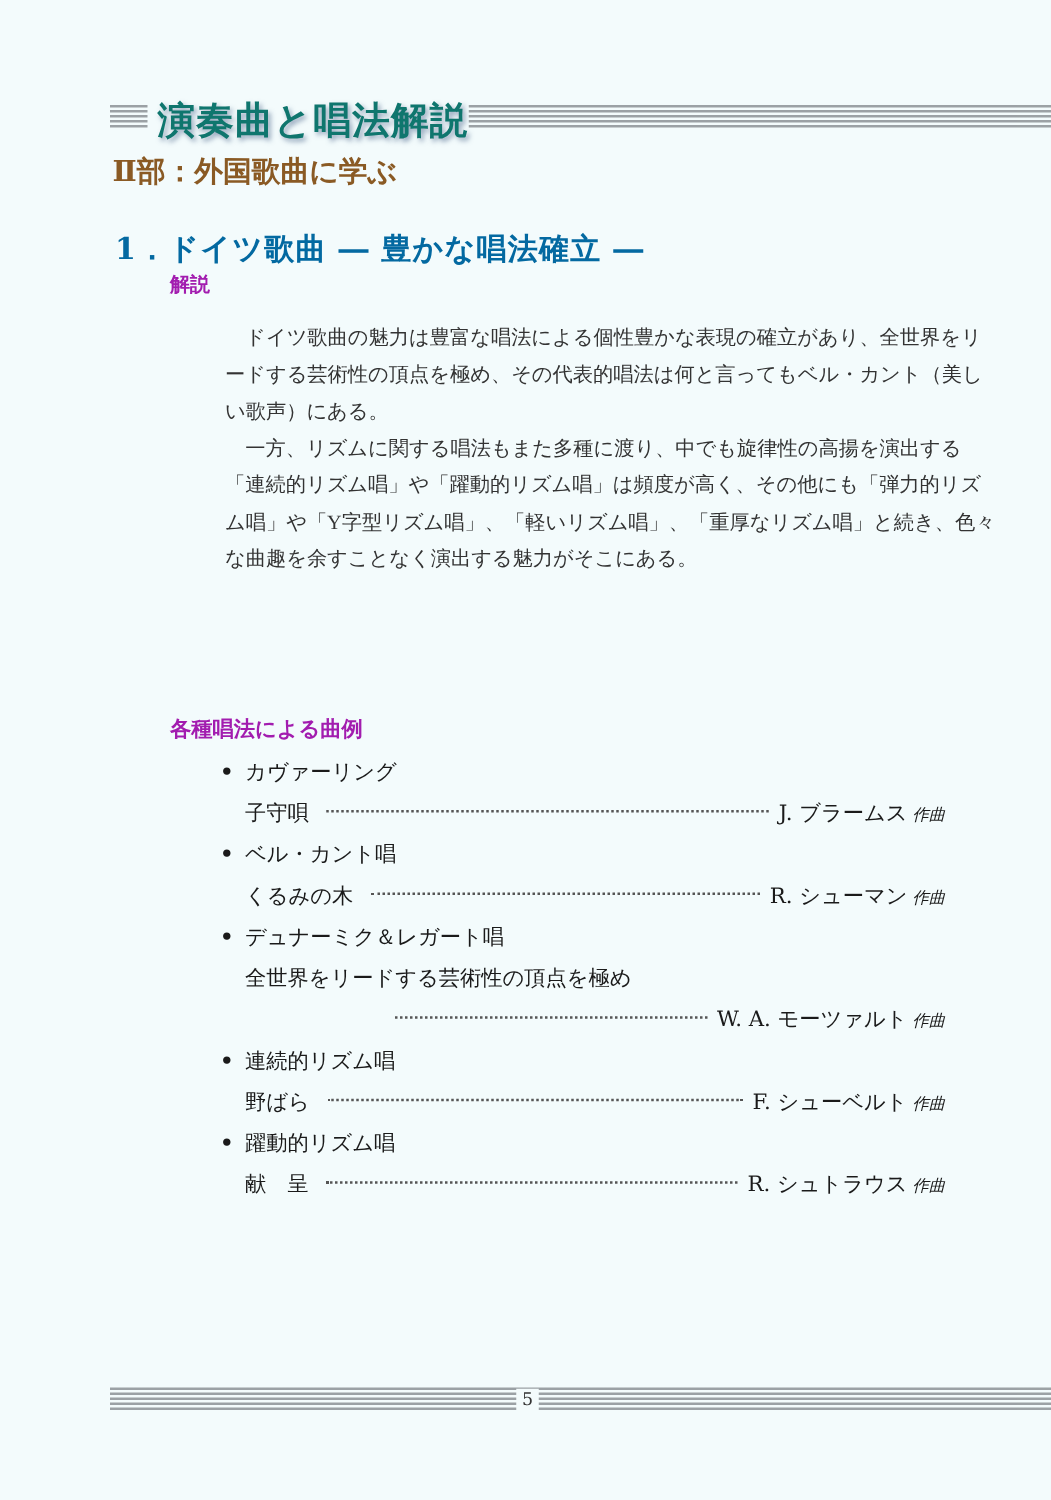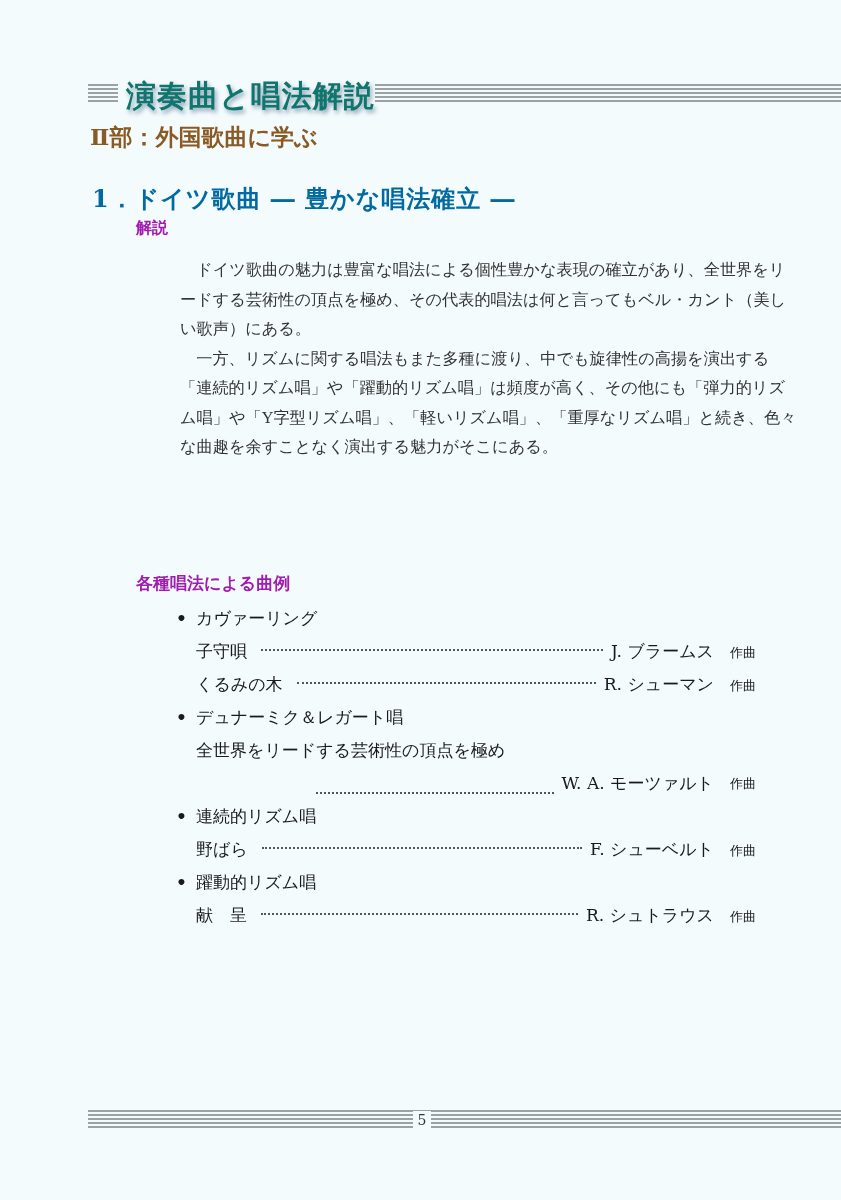--- a/index.html
+++ b/index.html
@@ -121,33 +121,33 @@
     height: 0;
     position: relative;
     top: -6px;
     margin-right: 8px;
   }
   .ex-song .composer {
     font-size: 17px;
   }
   .ex-song .sakkyoku {
     font-size: 13px;
-    margin-left: 16px;
+    margin-left: 4px;
+    font-style: italic;
   }
   .ex-song-wrap {
     padding-left: 20px;
     font-size: 17px;
     height: 33px;
     line-height: 33px;
     color: #1a1a1a;
     white-space: nowrap;
   }
   .ex-song.indent-leader {
     padding-left: 140px;
-    align-items: flex-end;
   }
   .footer-num {
     position: absolute;
     left: 413px;
     top: 1111px;
     width: 18px;
     text-align: center;
     font-size: 14px;
     color: #333;
     background: #f3fbfc;
@@ -181,20 +181,23 @@
     </div>
     <div class="ex-song">
       <span class="song-title">子守唄</span>
       <span class="leader"></span>
       <span class="composer">J. ブラームス</span>
       <span class="sakkyoku">作曲</span>
     </div>
   </div>
 
   <div class="ex-group">
+    <div class="ex-style">
+      <span class="bullet">•</span><span>ベル・カント唱</span>
+    </div>
     <div class="ex-song">
       <span class="song-title">くるみの木</span>
       <span class="leader"></span>
       <span class="composer">R. シューマン</span>
       <span class="sakkyoku">作曲</span>
     </div>
   </div>
 
   <div class="ex-group">
     <div class="ex-style">

